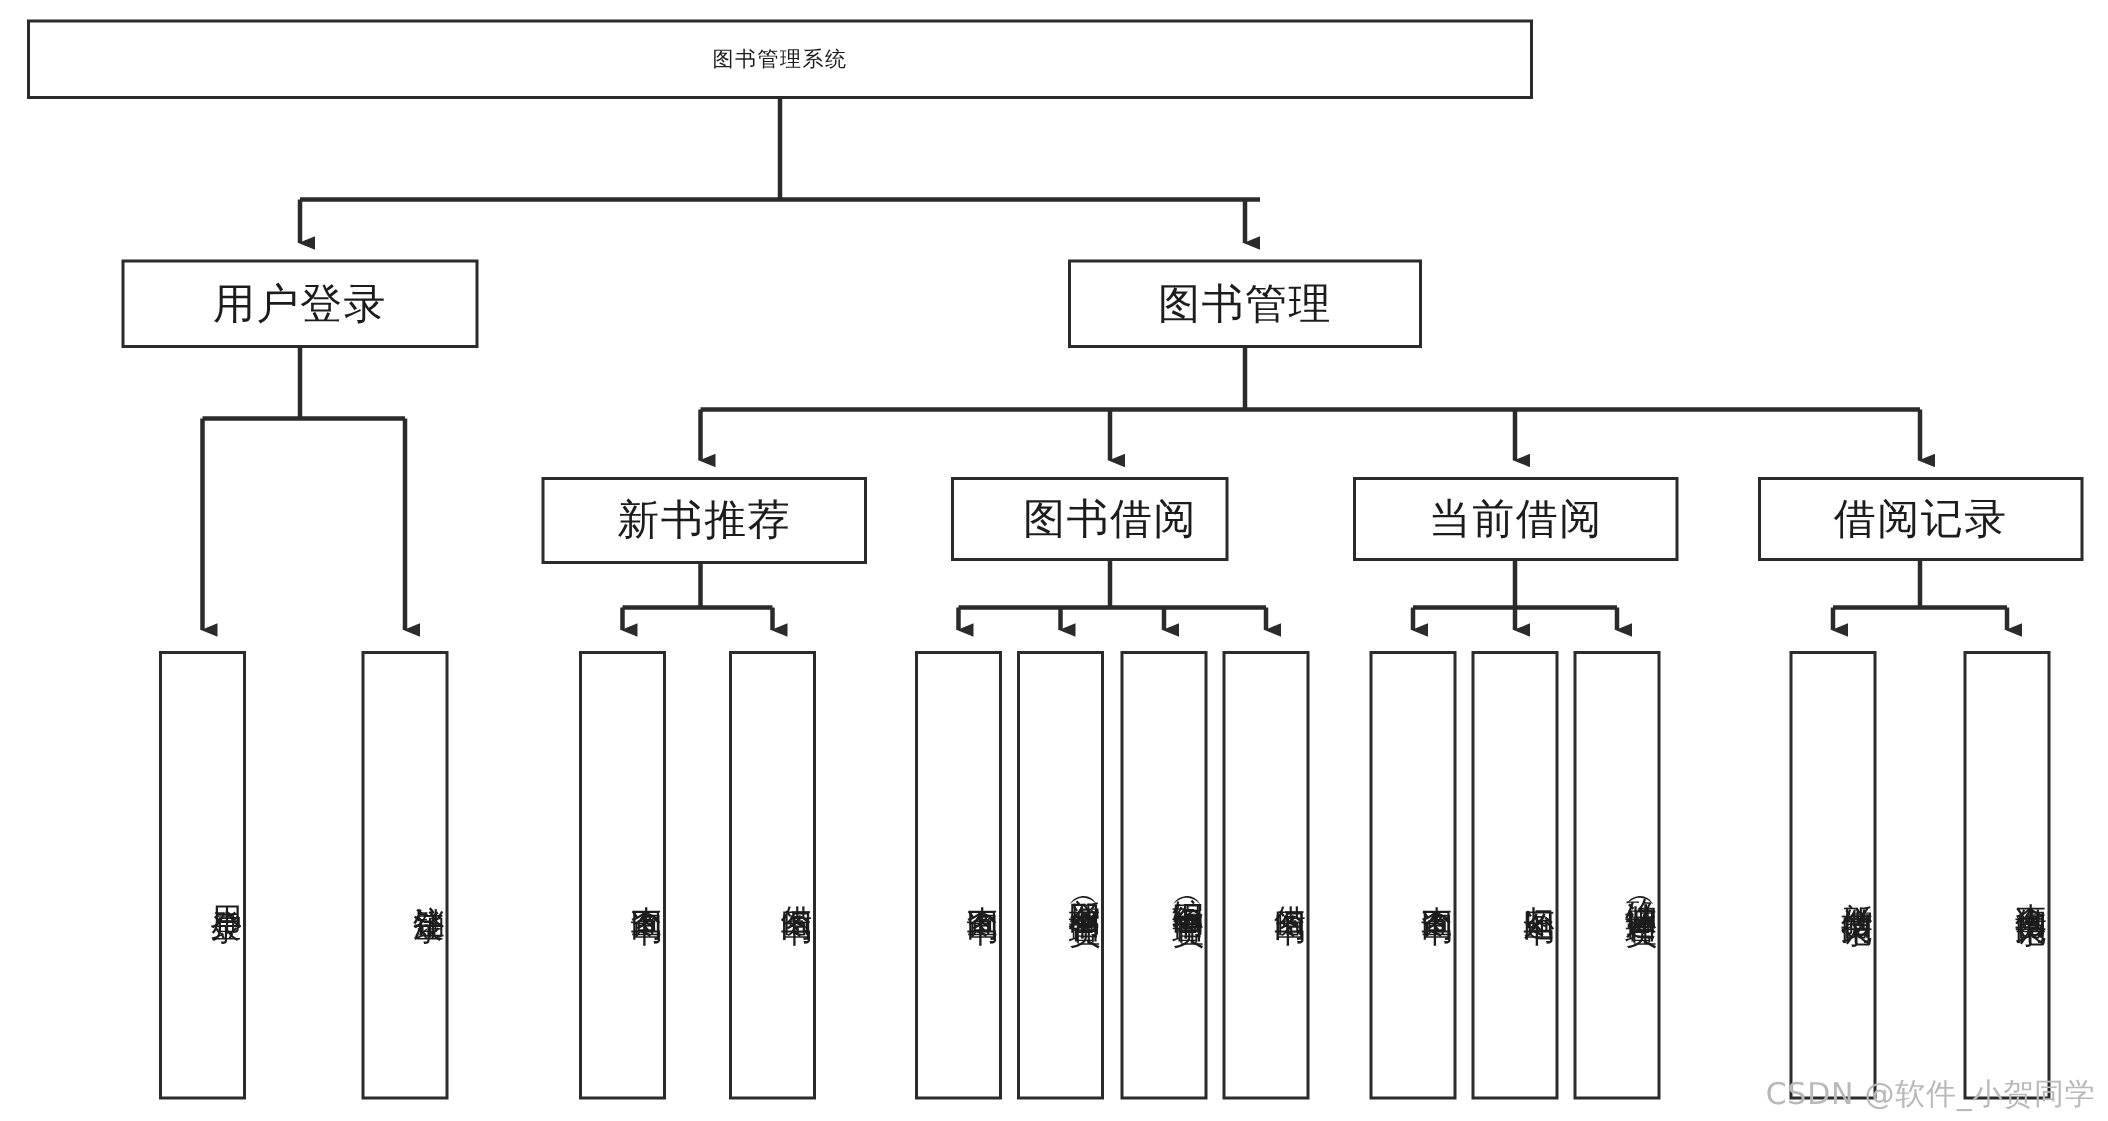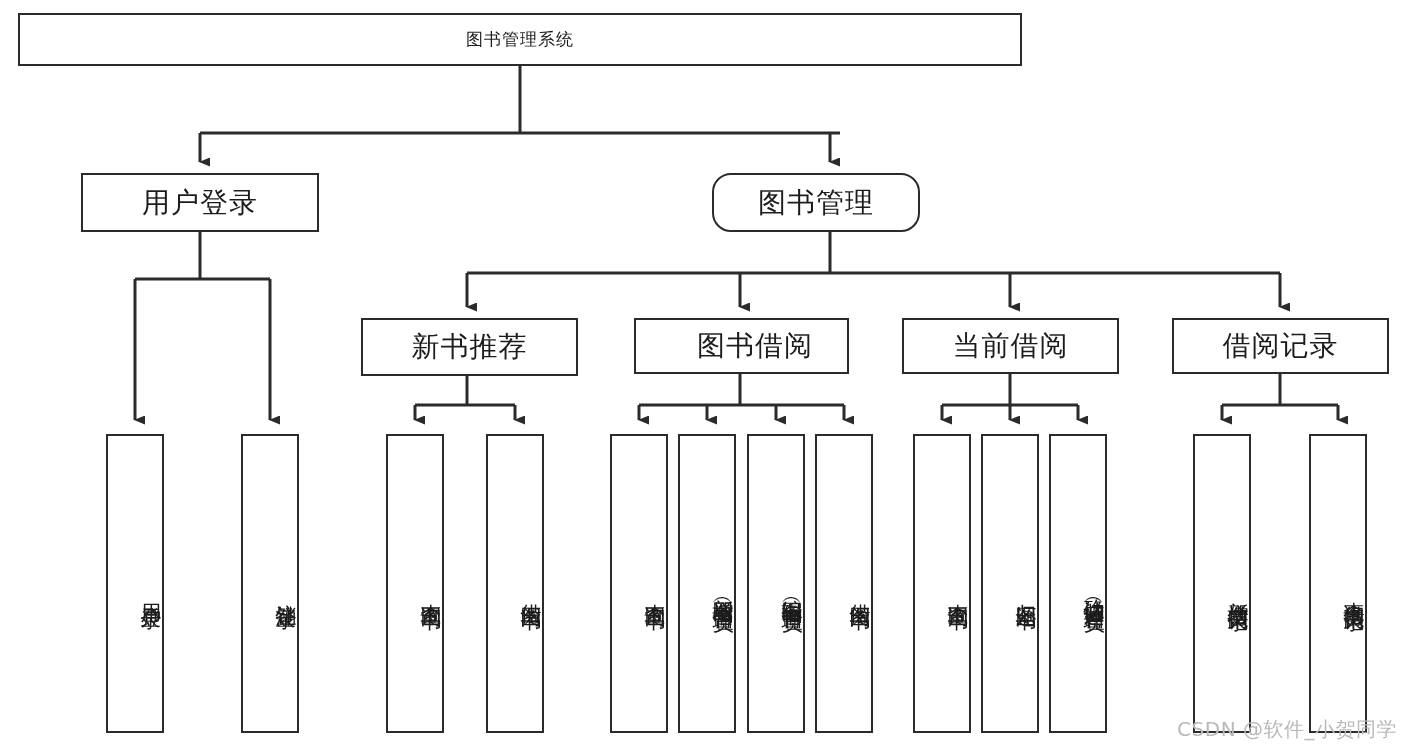--- a/index.html
+++ b/index.html
@@ -4,21 +4,21 @@
 <style>
   html,body{margin:0;padding:0;background:#ffffff;}
   body{width:1405px;height:747px;overflow:hidden;
        font-family:"DejaVu Sans","Liberation Sans",sans-serif;}
   #diagram{position:relative;width:1405px;height:747px;background:#fff;}
   svg#wires{position:absolute;left:0;top:0;width:1405px;height:747px;}
   .node{position:absolute;box-sizing:border-box;background:#ffffff;
         border:2px solid #2b2b2b;display:flex;align-items:center;
         justify-content:center;color:#1c1c1c;}
   .node.h{font-size:28px;letter-spacing:1px;}
-  .node.root{font-size:17px;letter-spacing:1px;}
+  .node.root{font-size:14px;letter-spacing:1px;}
   .node.v{writing-mode:vertical-rl;text-orientation:upright;
           font-size:21px;line-height:1.05;letter-spacing:2px;
           padding-top:14px;align-items:flex-start;justify-content:center;}
   .node.v span{display:block;white-space:nowrap;}
   .watermark{position:absolute;right:8px;bottom:4px;font-size:20px;
              color:#b9b9b9;letter-spacing:.5px;white-space:nowrap;}
 </style>
 </head>
 <body>
 
@@ -74,28 +74,28 @@
     </g>
   </svg>
 
   <div class="node root" style="left:18px;top:13px;width:1004px;height:53px;">
     <span>图书管理系统</span>
   </div>
 
   <div class="node h" style="left:81px;top:173px;width:238px;height:59px;">
     <span>用户登录</span>
   </div>
-  <div class="node h" style="left:712px;top:173px;width:208px;height:59px;border-radius:19px;">
+  <div class="node h" style="left:712px;top:173px;width:236px;height:59px;">
     <span>图书管理</span>
   </div>
 
   <div class="node h" style="left:361px;top:318px;width:217px;height:58px;font-family:Liberation Serif, serif;">
     <span>新书推荐</span>
   </div>
-  <div class="node h" style="left:634px;top:318px;width:215px;height:56px;padding-left:27px;">
+  <div class="node h" style="left:634px;top:318px;width:185px;height:56px;padding-left:27px;">
     <span>图书借阅</span>
   </div>
   <div class="node h" style="left:1172px;top:318px;width:217px;height:56px;">
     <span>借阅记录</span>
   </div>
   <div class="node h" style="left:902px;top:318px;width:217px;height:56px;">
     <span>当前借阅</span>
   </div>
 
   <div class="node v" style="left:106px;top:434px;width:58px;height:299px;">

